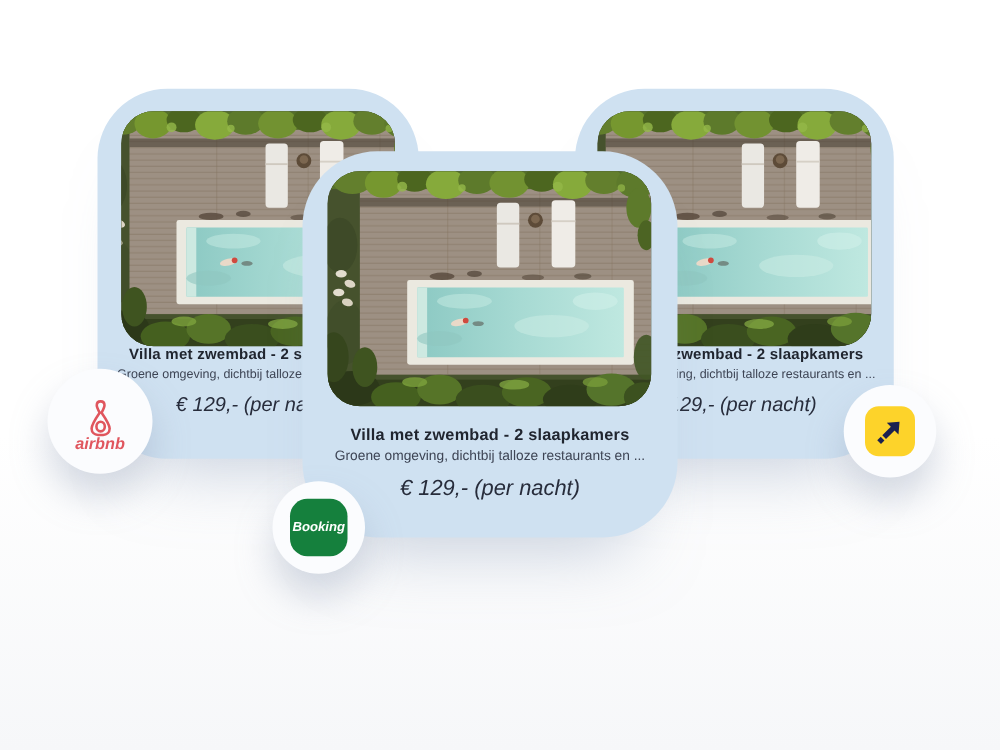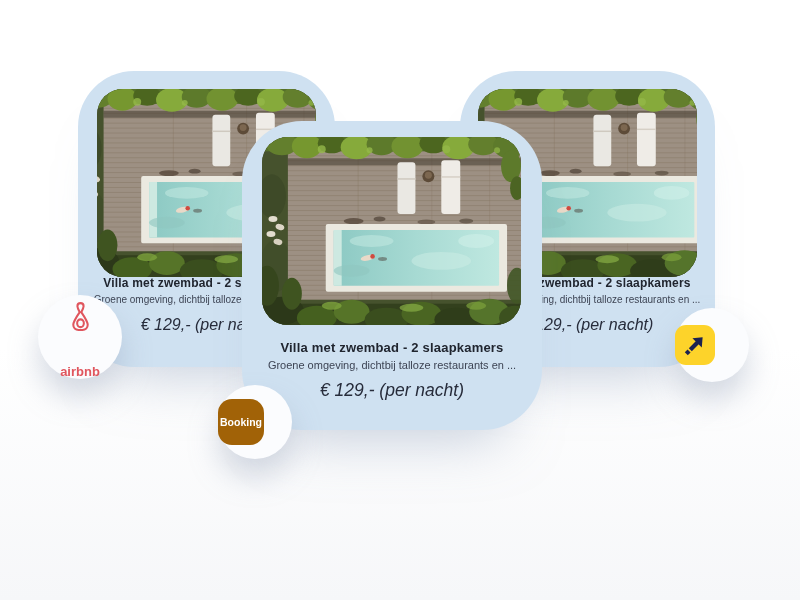--- a/index.html
+++ b/index.html
@@ -30,29 +30,29 @@
   .card-left .title,  .card-right .title  { top:205px; font-size:12px; }
   .card-left .desc,   .card-right .desc   { top:223px; font-size:10px; }
   .card-left .price,  .card-right .price  { top:245px; font-size:16px; }
   .card-middle .title { top:219px; font-size:13px; }
   .card-middle .desc  { top:238px; font-size:11px; }
   .card-middle .price { top:259px; font-size:17.5px; }
 
   .badge {
     position:absolute; background:#fbfcfe; border-radius:50%; z-index:3;
     box-shadow:0 18px 30px rgba(135,150,175,0.35);
-    display:flex; align-items:center; justify-content:space-between;
+    display:flex; align-items:center; justify-content:center;font-style:italic;
   }
   .badge-airbnb { left:38px; top:295px; width:84px; height:84px; flex-direction:column; }
   .badge-airbnb svg { width:33px; height:33px; margin-top:4px; }
   .airbnb-label { color:#e0565e; font-weight:bold; font-size:13px; margin-top:-3px; }
 
   .badge-booking { left:218px; top:385px; width:74px; height:74px; }
   .booking-square {
-    width:46px; height:46px; border-radius:14px; background:#a16207;
+    width:46px; height:46px; border-radius:14px; background:#15803d;
     display:flex; align-items:center; justify-content:center;
   }
   .booking-label { color:#ffffff; font-weight:bold; font-size:10.5px; }
 
   .badge-expedia { left:675px; top:308px; width:74px; height:74px; }
   .expedia-square {
     width:40px; height:40px; border-radius:11px; background:#fdd32a;
     display:flex; align-items:center; justify-content:center;
   }
   .expedia-square svg { width:30px; height:30px; }

